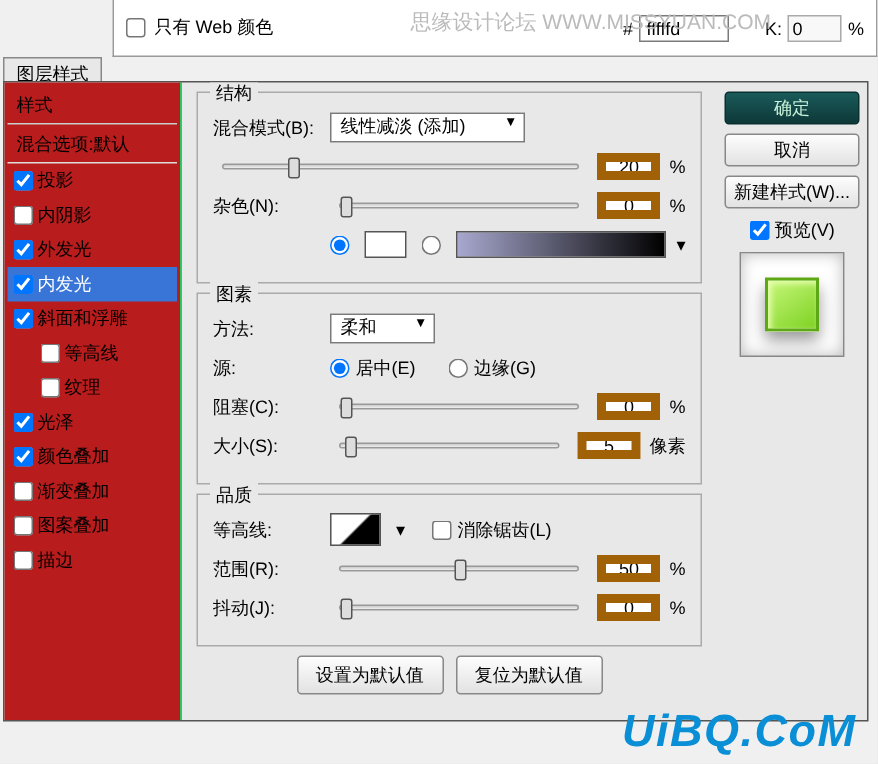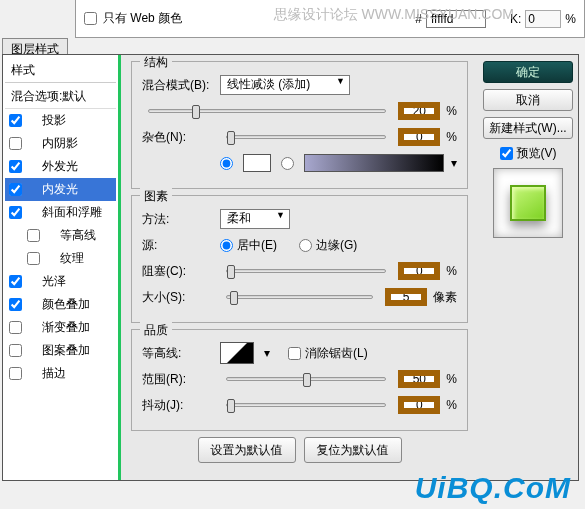--- a/index.html
+++ b/index.html
@@ -5,24 +5,24 @@
 *{box-sizing:border-box;margin:0;padding:0;font-family:"Microsoft YaHei",SimSun,sans-serif;font-size:12px}
 body{background:#f0f0f0;width:585px;height:509px;position:relative;overflow:hidden}
 .top-bar{position:absolute;top:0;left:75px;right:0;height:38px;background:#fff;border:1px solid #999;border-top:none;padding:4px 8px;display:flex;align-items:center;gap:8px;z-index:10}
 .top-bar input[type=checkbox]{margin-right:2px}
 .hex-group{margin-left:auto;display:flex;align-items:center;gap:4px}
 .hex-input{width:60px;height:18px;border:1px solid #7a7a7a;padding:0 4px;background:#fff}
 .k-input{width:36px;height:18px;border:1px solid #aaa;background:#f8f8f8;padding:0 2px}
 .watermark{position:absolute;top:6px;right:70px;font-size:14px;color:#bbb;pointer-events:none}
 .tab-label{position:absolute;top:38px;left:2px;background:#e8e8e8;border:1px solid #888;border-bottom:none;padding:2px 8px}
 .panel{position:absolute;top:54px;left:2px;right:6px;bottom:28px;background:#e8e8e8;border:1px solid #555;display:flex}
-.sidebar{width:118px;border-right:3px solid #22c55e;padding:4px 2px;background:#ffffff}
+.sidebar{width:118px;border-right:1px solid #22c55e;padding:4px 2px;background:#b91c1c}
 .sb-head{padding:3px 6px;border-bottom:1px solid #ccc;margin-bottom:2px}
 .sb-sub{padding:3px 6px;border-bottom:1px solid #ddd}
-.sb-item{display:flex;align-items:center;gap:20px;padding:3px 4px}
+.sb-item{display:flex;align-items:center;gap:3px;padding:3px 4px}
 .sb-item.sel{background:#3875d7;color:#fff}
 .sb-item.indent{padding-left:22px}
 .main{flex:1;padding:6px 10px;overflow:hidden}
 .group{border:1px solid #aaa;margin-bottom:6px;padding:8px 10px 10px;position:relative}
 .group-title{position:absolute;top:-8px;left:8px;background:#e8e8e8;padding:0 4px}
 .row{display:flex;align-items:center;gap:6px;margin:4px 0;min-height:22px}
 .lbl{width:72px;text-align:left}
 .dd{height:20px;border:1px solid #7a7a7a;background:#fff;padding:0 18px 0 6px;position:relative;display:inline-flex;}
 .dd::after{content:"▼";position:absolute;right:4px;font-size:9px}
 .slider{flex:1;height:4px;background:linear-gradient(#ccc,#eee);border:1px solid #999;border-radius:2px;position:relative;margin:0 6px}

